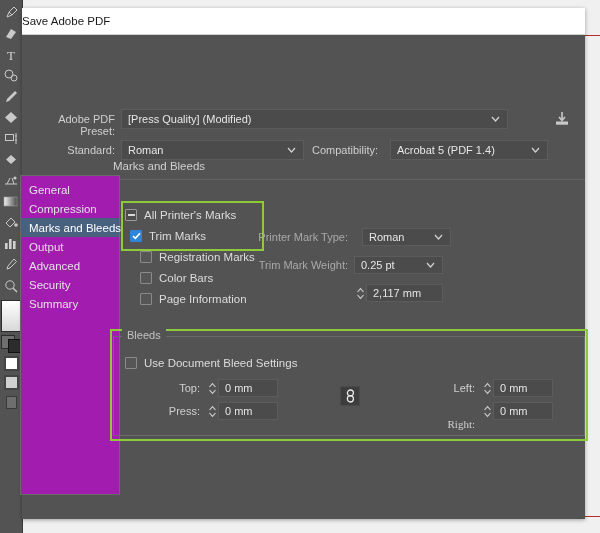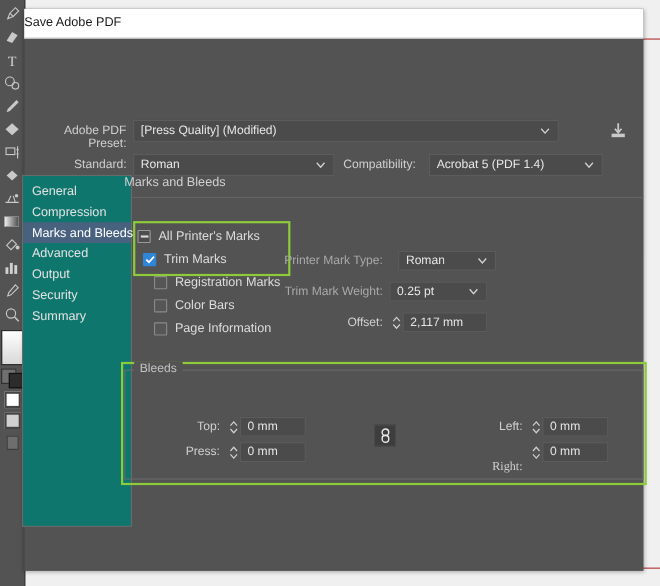--- a/index.html
+++ b/index.html
@@ -67,22 +67,22 @@
 
   .icon-export{
     position:absolute;left:529px;top:50px;width:22px;height:20px;
     display:flex;align-items:center;justify-content:center;color:#c9c9c9;
   }
 
   .hr{position:absolute;background:#646464;height:1px;}
 
   
   .sidelist{
-    position:absolute;left:-2px;top:100px;width:100px;height:320px;
-    background:#0f766e;border:1px solid #6a6a6a;box-sizing:border-box;
+    position:absolute;left:-2px;top:116px;width:100px;height:320px;
+    background:#a21caf;border:1px solid #6a6a6a;box-sizing:border-box;
     padding-top:4px;
   }
   .side-item{
     height:19px;display:flex;align-items:center;padding-left:8px;
     color:#e2e2e2;font-size:11.5px;white-space:nowrap;
   }
   .side-item.sel{background:#47617f;color:#ffffff;}
 
   .group{
     position:absolute;border:1px solid #6a6a6a;box-sizing:border-box;
@@ -288,24 +288,24 @@
         <div class="side-item">
           <span>General</span>
         </div>
         <div class="side-item">
           <span>Compression</span>
         </div>
         <div class="side-item sel">
           <span>Marks and Bleeds</span>
         </div>
         <div class="side-item">
+          <span>Output</span>
+        </div>
+        <div class="side-item">
           <span>Advanced</span>
-        </div>
-        <div class="side-item">
-          <span>Output</span>
         </div>
         <div class="side-item">
           <span>Security</span>
         </div>
         <div class="side-item">
           <span>Summary</span>
         </div>
       </div>
 
       <div style="position:absolute;left:91px;top:101px;color:#cfcfcf;font-size:11.5px;">Marks and Bleeds</div>
@@ -357,35 +357,38 @@
       <div class="lbl-right" style="left:218px;top:200px;width:108px;color:#a9a9a9;">Trim Mark Weight:</div>
       <div class="field combo" style="position:absolute;left:332px;top:197px;width:89px;height:18px;">
         <span class="val">0.25 pt</span>
         <span class="chev">
           <svg class="chev-svg" width="9" height="6" viewBox="0 0 9 6">
               <path d="M1 1 L4.5 5 L8 1" fill="none" stroke="#d2d2d2" stroke-width="1.2"></path>
             </svg>
         </span>
       </div>
 
-      <div class="lbl-right" style="left:218px;top:228px;width:108px;color:#cfcfcf;">Offset:</div>
       <div class="num-wrap" style="left:332px;top:225px;">
         <span class="spin">
           <svg width="9" height="13" viewBox="0 0 9 13">
               <path d="M1.5 5 L4.5 1.6 L7.5 5" fill="none" stroke="#cfcfcf" stroke-width="1.1"></path>
               <path d="M1.5 8 L4.5 11.4 L7.5 8" fill="none" stroke="#cfcfcf" stroke-width="1.1"></path>
             </svg>
         </span>
         <span class="num-field" style="width:77px;">2,117 mm</span>
       </div>
 
       <div class="group" style="left:91px;top:277px;width:472px;height:100px;"></div>
       <div class="green-box" style="left:88px;top:270px;width:478px;height:112px;"></div>
       <span class="group-legend" style="position:absolute;left:100px;top:270px;">Bleeds</span>
 
+      <div class="cb-row" style="left:103px;top:298px;">
+        <span class="cb"></span>
+        <span>Use Document Bleed Settings</span>
+      </div>
 
       <div class="lbl-right" style="left:110px;top:323px;width:68px;color:#cfcfcf;">Top:</div>
       <div class="num-wrap" style="left:184px;top:320px;">
         <span class="spin">
           <svg width="9" height="13" viewBox="0 0 9 13">
               <path d="M1.5 5 L4.5 1.6 L7.5 5" fill="none" stroke="#cfcfcf" stroke-width="1.1"></path>
               <path d="M1.5 8 L4.5 11.4 L7.5 8" fill="none" stroke="#cfcfcf" stroke-width="1.1"></path>
             </svg>
         </span>
         <span class="num-field" style="width:60px;">0 mm</span>

